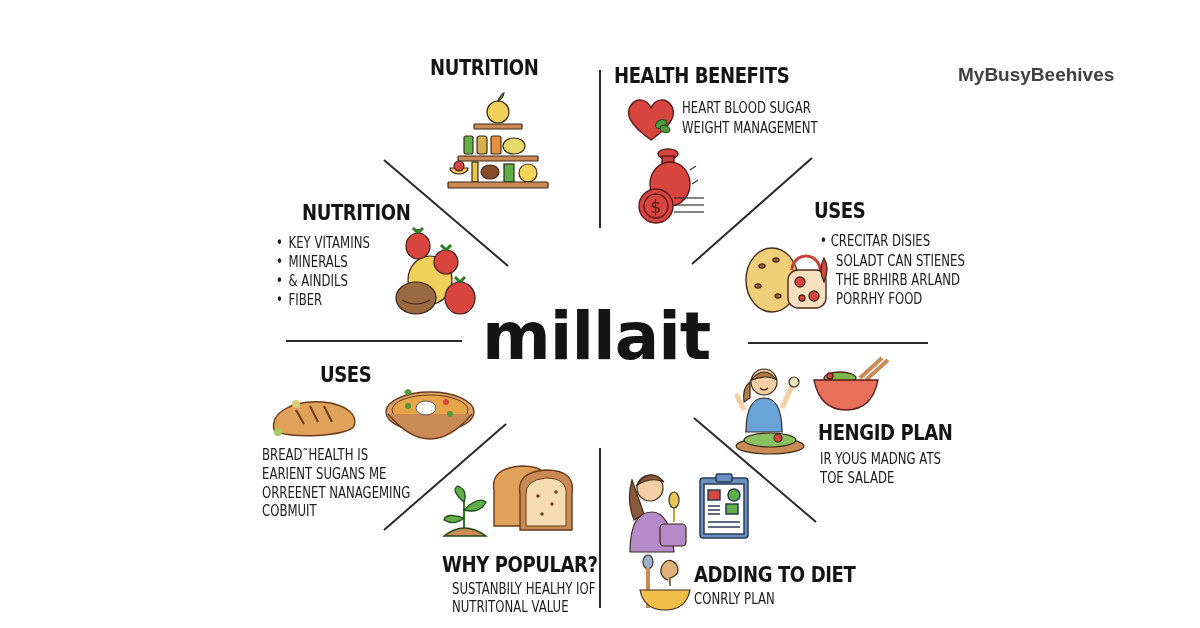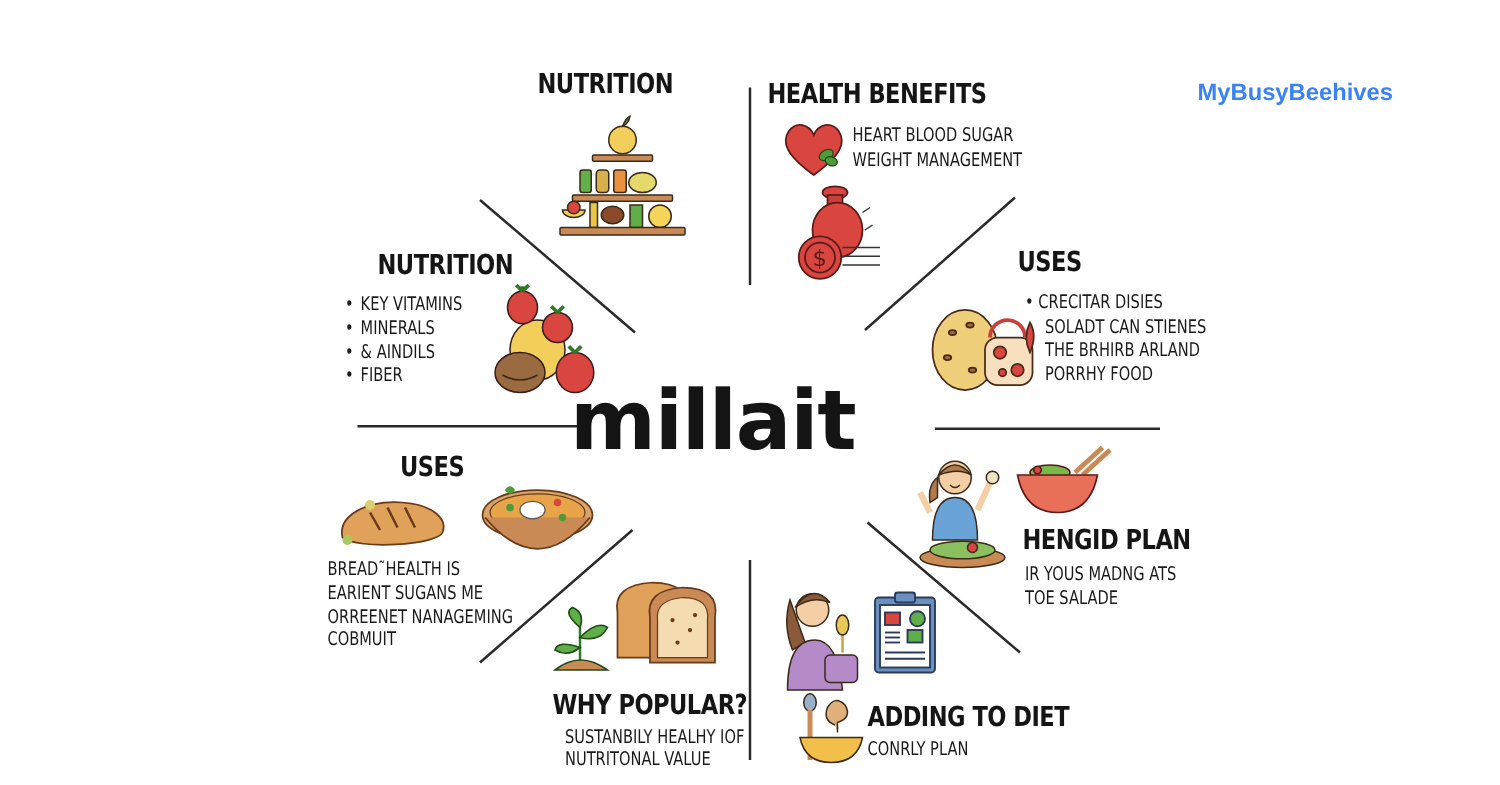--- a/index.html
+++ b/index.html
@@ -26,21 +26,21 @@
       transform-origin: left top;
       white-space: nowrap;
       color: #1a1a1a;
     }
     .bullet-list { list-style: none; }
     .bullet-list li::before { content: "\2022"; display: inline-block; width: 16px; }
     .brand {
       font-family: "Liberation Sans", sans-serif;
       font-weight: bold;
       font-size: 19px;
-      color: #3b82f6;
+      color: #404040;
     }
     .center-title {
       font-family: "DejaVu Sans", sans-serif;
       font-weight: bold;
       font-size: 66px;
       letter-spacing: -1px;
       color: #141414;
     }
     svg.icon { position: absolute; overflow: visible; }
   </style>
@@ -57,21 +57,21 @@
       <line x1="812" y1="158" x2="692" y2="264"></line>
       <line x1="286" y1="341" x2="462" y2="341"></line>
       <line x1="748" y1="343" x2="928" y2="343"></line>
       <line x1="384" y1="530" x2="506" y2="424"></line>
       <line x1="694" y1="418" x2="816" y2="522"></line>
     </g>
   </svg>
 
   <div class="abs brand" style="left:958px; top:64px;">MyBusyBeehives</div>
 
-  <div class="abs center-title" style="left:456px; top:298px;">millait</div>
+  <div class="abs center-title" style="left:482px; top:298px;">millait</div>
 
   <div class="abs heading" style="left:430px; top:55px;">NUTRITION</div>
   <svg class="icon" style="left:446px; top:90px;" width="104" height="100" viewBox="0 0 104 100">
     <g stroke="#3a2a1a" stroke-width="1.2">
       <circle cx="52" cy="22" r="11" fill="#f2cf5a"></circle>
       <path d="M52 11 q3 -7 6 -8 q-1 6 -6 8z" fill="#4f9a3a"></path>
       <rect x="28" y="34" width="48" height="5" rx="1" fill="#c98a55"></rect>
       <rect x="18" y="46" width="9" height="18" rx="2" fill="#63b04a"></rect>
       <rect x="31" y="46" width="10" height="18" rx="3" fill="#d6b04a"></rect>
       <rect x="45" y="46" width="10" height="18" rx="2" fill="#e8913f"></rect>

